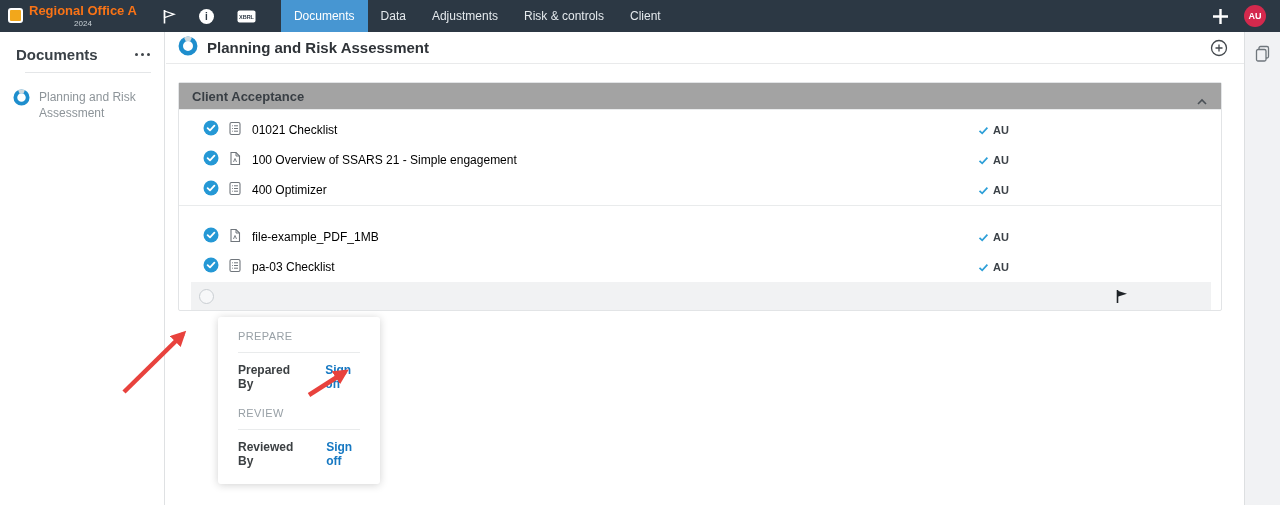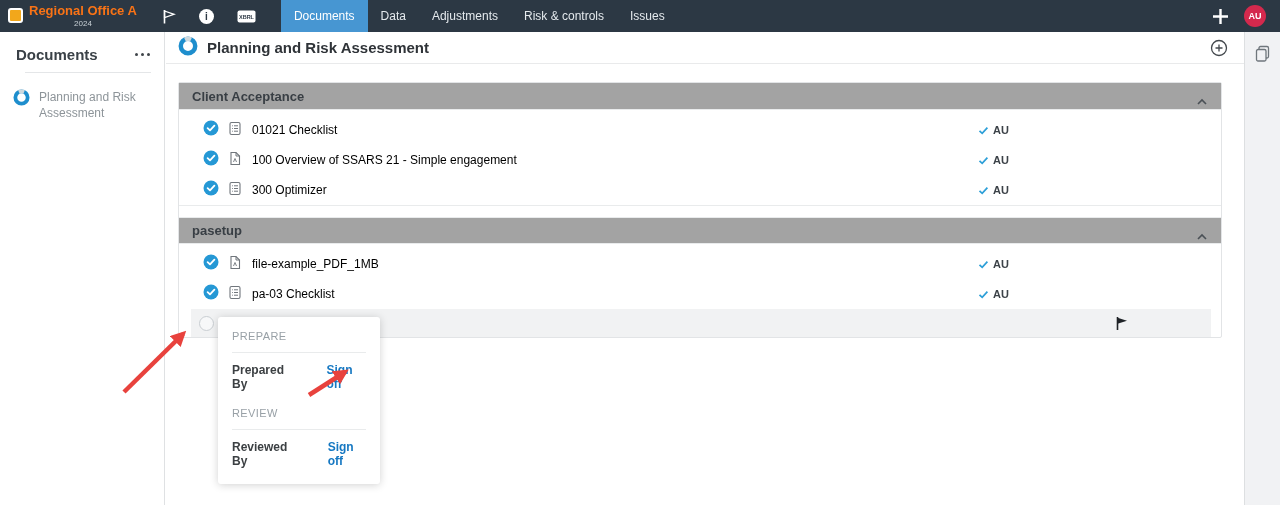--- a/index.html
+++ b/index.html
@@ -64,21 +64,21 @@
 
   .section-gap { height:11px; }
 
   .highlight-row { margin:0 10px 0 12px; height:28px; background:#f1f2f3; display:flex;
                    align-items:center; padding-left:8px; cursor:pointer; }
   .pending-circle { width:15px; height:15px; border:1.5px solid #c9ced2; border-radius:50%; background:#f7f8f9; }
   .row-flag { margin-left:auto; margin-right:82px; height:15px; cursor:pointer; }
 
   
   .popup { position:absolute; left:218px; top:317px; width:162px; background:#fff; z-index:40;
-           border-radius:3px; box-shadow:0 1px 8px rgba(0,0,0,0.18); padding:13px 14px 16px; }
+           border-radius:3px; box-shadow:0 1px 8px rgba(0,0,0,0.18); padding:13px 20px 16px; }
   .popup-heading { font-size:11px; color:#98a0a6; letter-spacing:0.4px; }
   .popup-heading.second { margin-top:16px; }
   .popup-divider { border-top:1px solid #e9ebec; margin:10px 0; }
   .popup-row { display:flex; align-items:center; justify-content:space-between;gap:32px; }
   .popup-row-label { font-size:12px; font-weight:bold; color:#3c4043; }
   .signoff-link { font-size:12px; font-weight:bold; color:#1678c2; cursor:pointer; }
 
   .annotation-layer { position:absolute; top:0; left:0; width:1280px; height:505px;
                       z-index:50; pointer-events:none; }
 </style>
@@ -108,21 +108,21 @@
           <rect x="1.5" y="2.5" width="18" height="12" rx="2" fill="#fff"></rect>
           <text x="10.5" y="10.8" font-size="5.5" font-weight="bold" fill="#2c3844" text-anchor="middle">XBRL</text>
         </svg>
       </span>
     </div>
     <div class="tabs">
       <div class="tab active">Documents</div>
       <div class="tab">Data</div>
       <div class="tab">Adjustments</div>
       <div class="tab">Risk &amp; controls</div>
-      <div class="tab">Issues</div>
+      <div class="tab">Client</div>
     </div>
     <div class="nav-right">
       <span class="nav-icon-btn">
         <svg width="19" height="19" viewBox="0 0 19 19">
             <path d="M9.5 2 V17 M2 9.5 H17" stroke="#fff" stroke-width="2.4"></path>
           </svg>
       </span>
       <div class="avatar">AU</div>
     </div>
   </div>
@@ -241,40 +241,32 @@
                   <path d="M4.6 8.1 L7 10.4 L11.4 5.6" fill="none" stroke="#fff" stroke-width="1.8" stroke-linecap="round" stroke-linejoin="round"></path>
                 </svg>
             </span>
             <span>
               <svg width="14" height="15" viewBox="0 0 14 15">
                   <rect x="2" y="1.5" width="10" height="12" rx="1.5" fill="none" stroke="#70767c" stroke-width="1.1"></rect>
                   <path d="M6 4.8 H10 M6 7.5 H10 M6 10.2 H10 M4 4.8 H4.8 M4 7.5 H4.8 M4 10.2 H4.8" stroke="#70767c" stroke-width="1"></path>
                 </svg>
             </span>
           </span>
-          <span class="row-label">300 Optimizer</span>
+          <span class="row-label">400 Optimizer</span>
           <span class="row-status">
             <svg width="11" height="9" viewBox="0 0 11 9">
                 <path d="M1.5 4.8 L4.2 7.4 L9.4 1.6" fill="none" stroke="#2d9fd8" stroke-width="1.7"></path>
               </svg>
             <span class="status-initials">AU</span>
           </span>
         </div>
       </div>
 
       <div class="section-gap"></div>
 
-      <div class="section-header bordered-top">
-        <span class="section-title">pasetup</span>
-        <span class="collapse-btn">
-          <svg width="12" height="8" viewBox="0 0 12 8">
-              <polyline points="2,6 6,2 10,6" fill="none" stroke="#4a5056" stroke-width="1.6"></polyline>
-            </svg>
-        </span>
-      </div>
 
       <div class="rows last">
         <div class="row">
           <span class="row-icons">
             <span>
               <svg width="16" height="16" viewBox="0 0 16 16">
                   <circle cx="8" cy="8" r="7.5" fill="#2598d5"></circle>
                   <path d="M4.6 8.1 L7 10.4 L11.4 5.6" fill="none" stroke="#fff" stroke-width="1.8" stroke-linecap="round" stroke-linejoin="round"></path>
                 </svg>
             </span>

